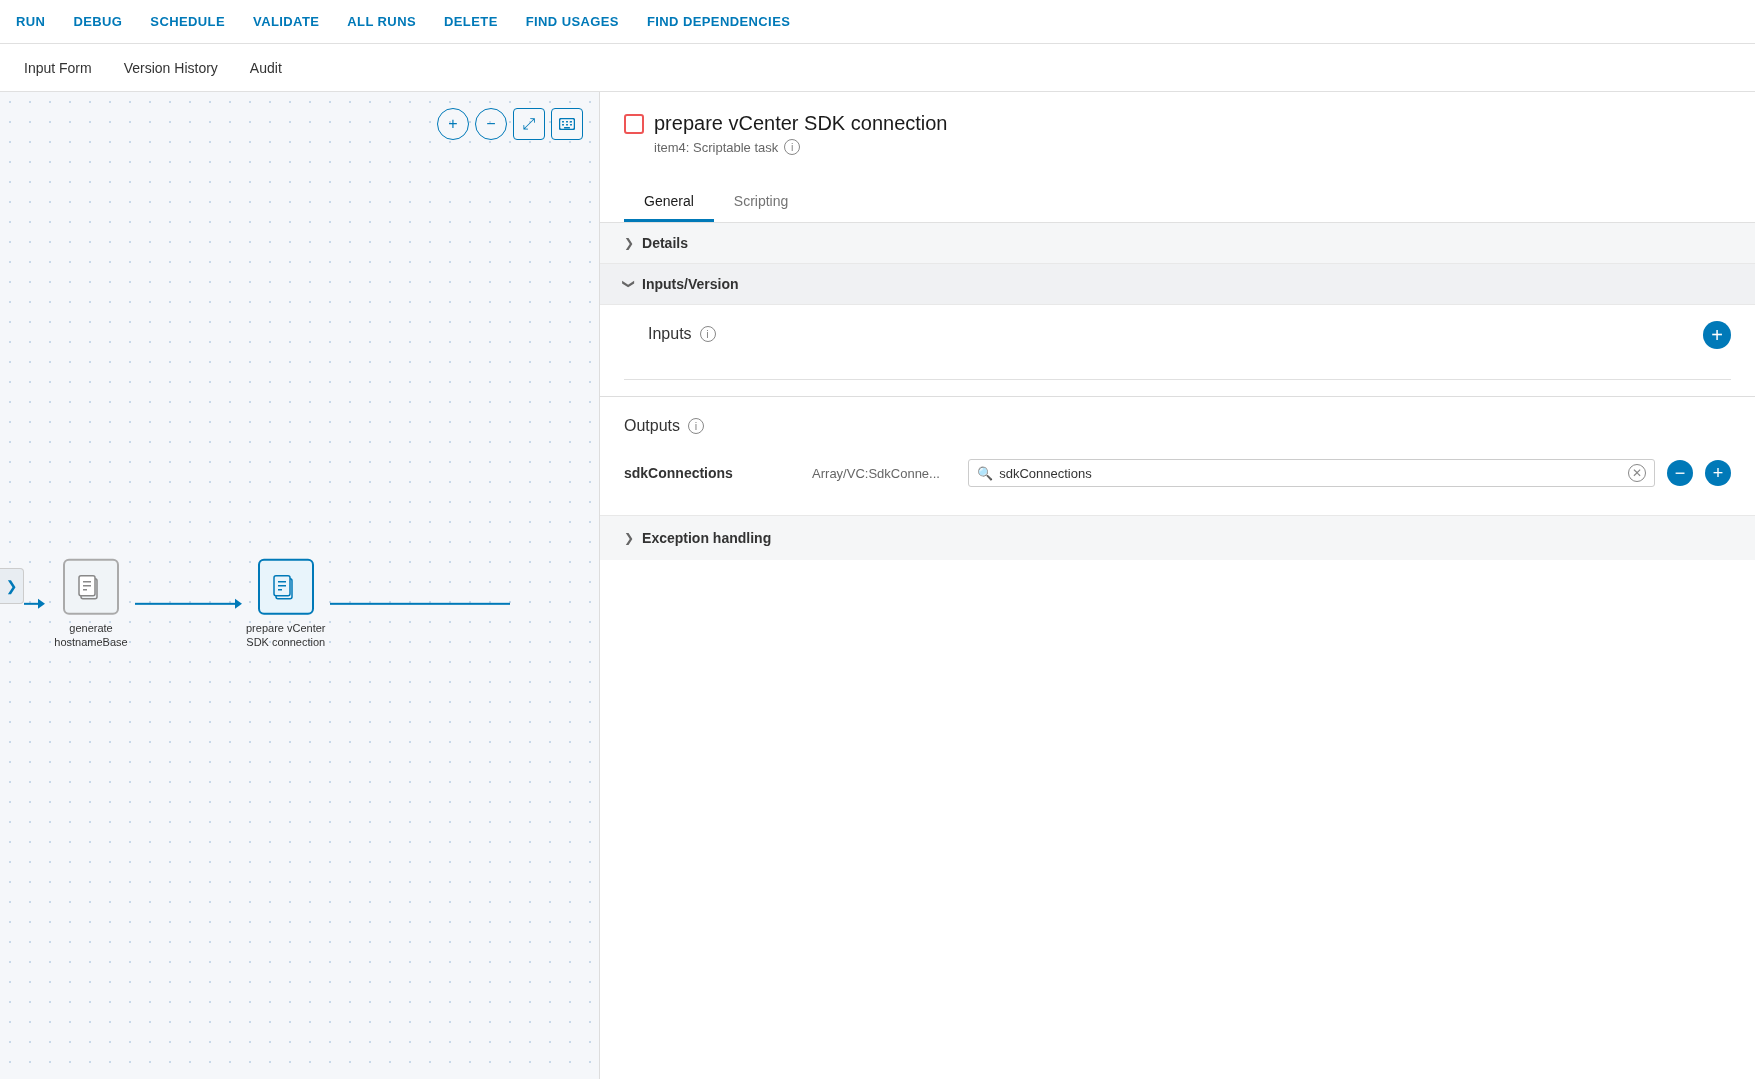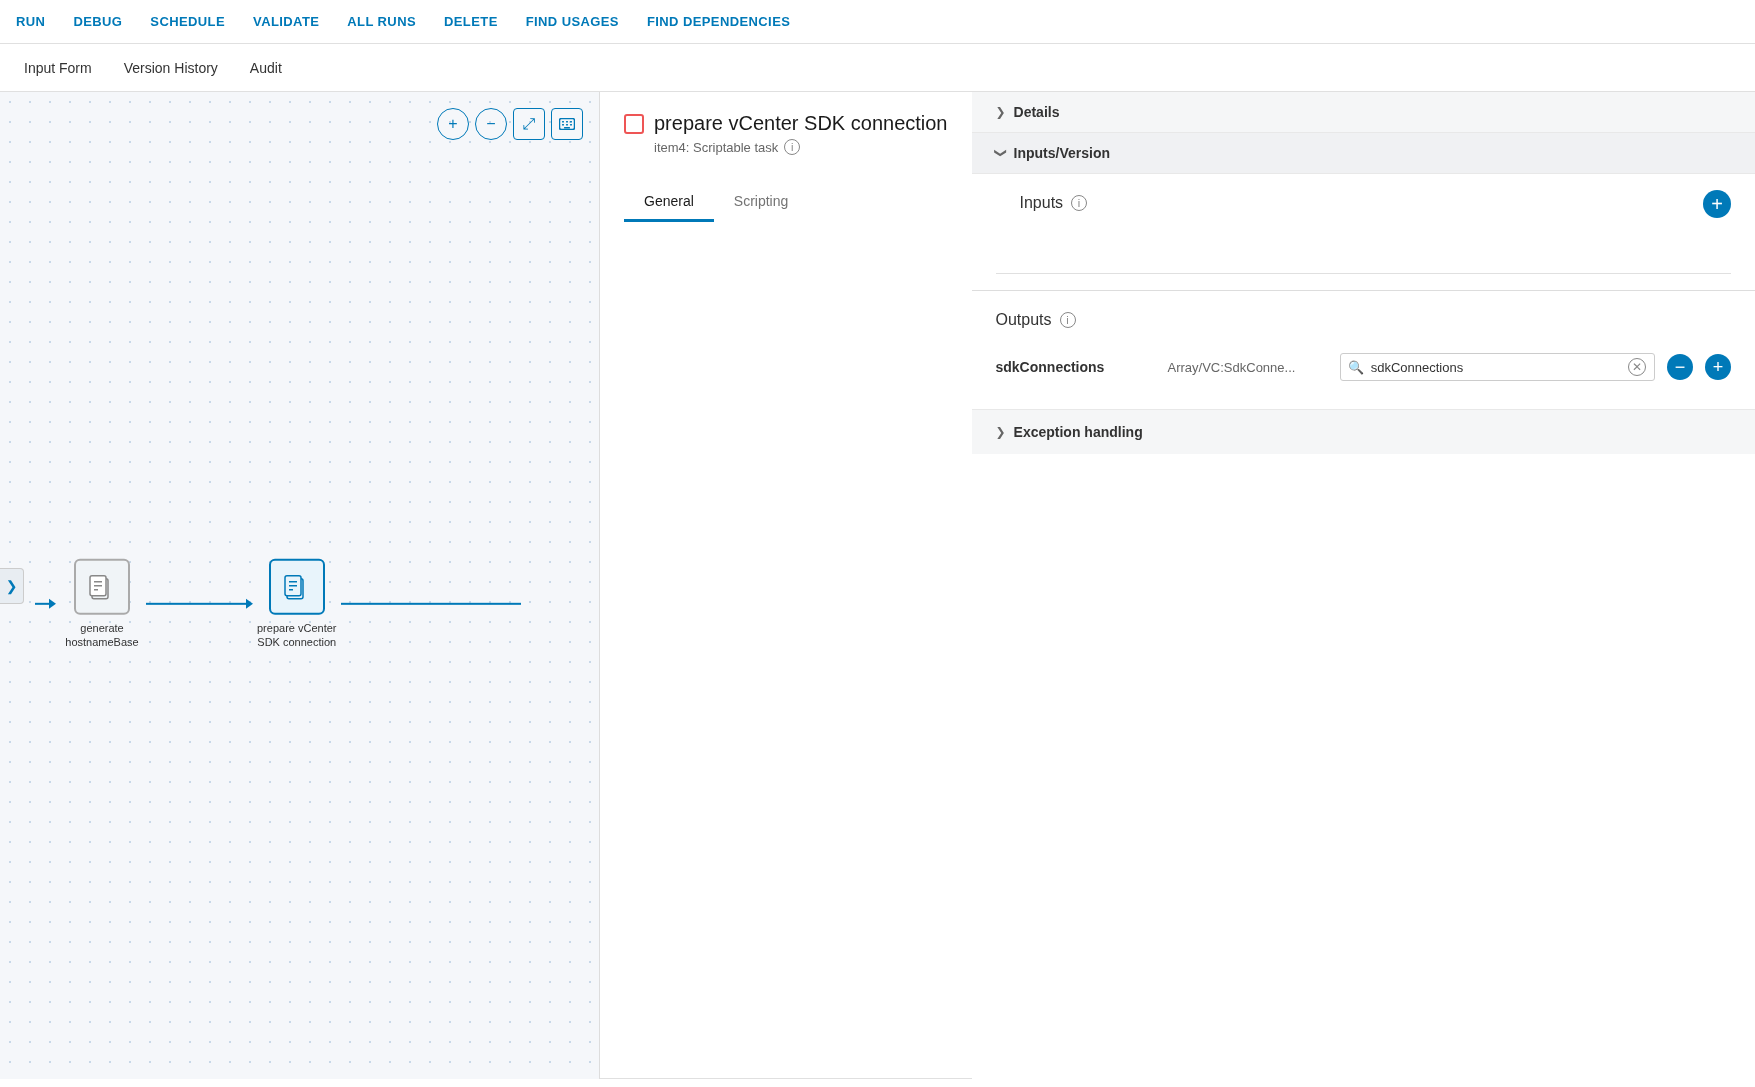--- a/index.html
+++ b/index.html
@@ -84,21 +84,21 @@
       font-size: 16px;
     }
     .canvas-btn.square {
       border-radius: 4px;
     }
 
     
     .workflow-container {
       position: absolute;
       top: 50%;
-      left: 15px;
+      left: 4px;
       transform: translateY(-30%);
       display: flex;
       align-items: center;
       padding: 0 20px;
     }
     .node {
       display: flex;
       flex-direction: column;
       align-items: center;
       cursor: pointer;
@@ -126,21 +126,21 @@
       color: #333;
       text-align: center;
       max-width: 80px;
       line-height: 1.3;
     }
 
     
     .right-panel {
       flex: 1;
       display: flex;
-      flex-direction: row;
+      flex-direction: column;
       overflow-y: auto;
       background: #fff;
     }
 
     
     .panel-header {
       padding: 20px 24px 0 24px;
       border-bottom: 1px solid #e0e0e0;
     }
     .panel-title-row {
@@ -263,21 +263,21 @@
       line-height: 1;
     }
     .inputs-block {
       position: relative;
       padding: 0 24px 16px 24px;
       background: #fff;
       border-bottom: 1px solid #ddd;
     }
     .inputs-block-inner {
       border-bottom: 1px solid #e0e0e0;
-      padding-bottom: 33px;
+      padding-bottom: 8px;
       position: relative;
     }
 
     .outputs-block {
       padding: 20px 24px;
       background: #fff;
     }
     .outputs-title {
       font-size: 16px;
       font-weight: 500;
@@ -296,20 +296,21 @@
     .output-name {
       font-size: 14px;
       font-weight: 600;
       color: #333;
       min-width: 160px;
     }
     .output-type {
       font-size: 13px;
       color: #666;
       min-width: 160px;
+      text-align: center;
     }
     .output-input-wrap {
       flex: 1;
       display: flex;
       align-items: center;
       border: 1px solid #ccc;
       border-radius: 3px;
       padding: 4px 8px;
       background: #fff;
       gap: 6px;

